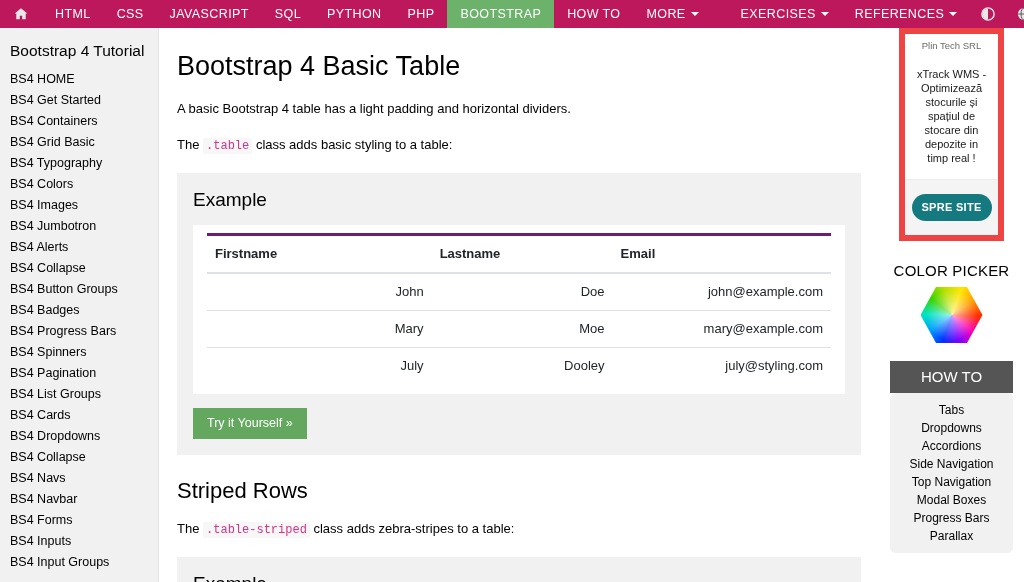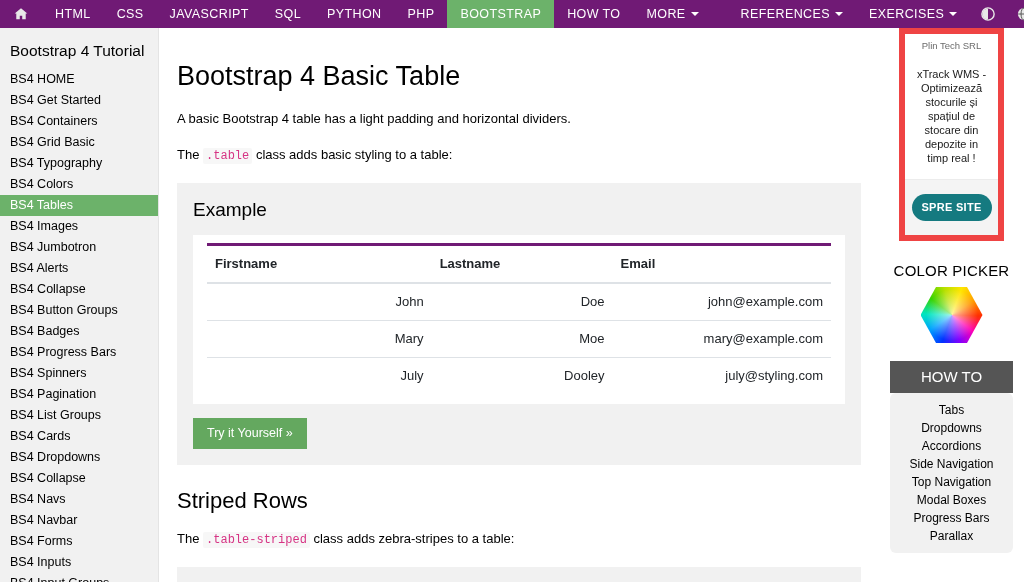--- a/index.html
+++ b/index.html
@@ -8,21 +8,21 @@
     width: 1024px; height: 582px;
     overflow: hidden;
     background: #ffffff;
     font-family: "Liberation Sans", sans-serif;
   }
 
   
   #topnav {
     position: absolute; top: 0; left: 0;
     width: 1024px; height: 28px;
-    background: #701a75;
+    background: #be185d;
     display: flex;
     align-items: stretch;
     font-size: 12.5px;
     letter-spacing: 0.4px;
   }
   .nav-item {
     display: flex; align-items: center;
     padding: 0 13px;
     color: #ffffff;
     white-space: nowrap;
@@ -71,21 +71,21 @@
     color: #ffffff;
   }
 
   
   #main {
     position: absolute;
     top: 28px; left: 160px;
     width: 718px; height: 554px;
     background: #ffffff;
     overflow: hidden;
-    padding: 10px 17px 0 17px;
+    padding: 0 17px 0 17px;
   }
   h1.page-title {
     font-size: 27px;
     font-weight: 400;
     color: #000;
     margin: 22px 0 18px 0;
     line-height: 32px;
   }
   h2.section-title {
     font-size: 22px;
@@ -285,25 +285,25 @@
   </div>
   <div class="nav-item">
     <span>HOW TO</span>
   </div>
   <div class="nav-item">
     <span>MORE</span>
     <span class="caret"></span>
   </div>
   <div class="nav-gap"></div>
   <div class="nav-item">
+    <span>EXERCISES</span>
+    <span class="caret"></span>
+  </div>
+  <div class="nav-item">
     <span>REFERENCES</span>
-    <span class="caret"></span>
-  </div>
-  <div class="nav-item">
-    <span>EXERCISES</span>
     <span class="caret"></span>
   </div>
   <div class="nav-spacer"></div>
   <div class="nav-item nav-icon">
     <svg width="14" height="14" viewBox="0 0 16 16" aria-hidden="true">
       <circle cx="8" cy="8" r="7" fill="none" stroke="#e8e8e8" stroke-width="1.6"></circle>
       <path fill="#e8e8e8" d="M8 1.6a6.4 6.4 0 0 0 0 12.8z"></path>
     </svg>
   </div>
   <div class="nav-item nav-icon">
@@ -317,21 +317,20 @@
 </div>
 
 <div id="leftbar">
   <div id="sidebar-title">Bootstrap 4 Tutorial</div>
   <a class="side-item">BS4 HOME</a>
   <a class="side-item">BS4 Get Started</a>
   <a class="side-item">BS4 Containers</a>
   <a class="side-item">BS4 Grid Basic</a>
   <a class="side-item">BS4 Typography</a>
   <a class="side-item">BS4 Colors</a>
-  <a class="side-item active">BS4 Tables</a>
   <a class="side-item">BS4 Images</a>
   <a class="side-item">BS4 Jumbotron</a>
   <a class="side-item">BS4 Alerts</a>
   <a class="side-item">BS4 Collapse</a>
   <a class="side-item">BS4 Button Groups</a>
   <a class="side-item">BS4 Badges</a>
   <a class="side-item">BS4 Progress Bars</a>
   <a class="side-item">BS4 Spinners</a>
   <a class="side-item">BS4 Pagination</a>
   <a class="side-item">BS4 List Groups</a>

